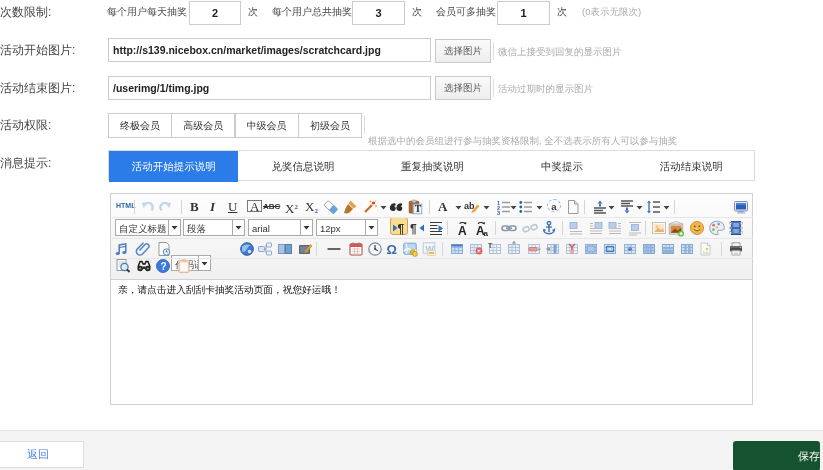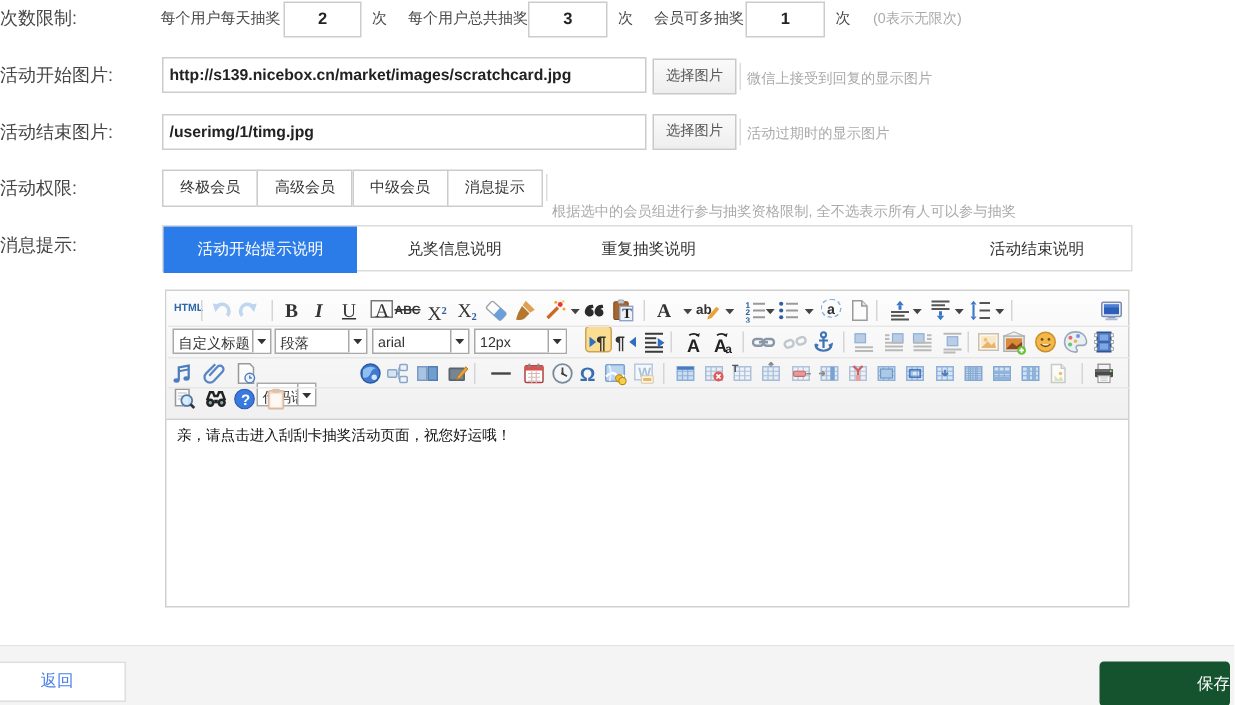--- a/index.html
+++ b/index.html
@@ -54,29 +54,30 @@
 
 <span class="txtinp" style="left:108px;top:76px;width:323px;height:24px">/userimg/1/timg.jpg</span>
 <span class="btn" style="left:435px;top:76px">选择图片</span>
 <i class="vline" style="left:493px;top:79px;height:18px"></i>
 <span class="hint" style="left:498px;top:83px">活动过期时的显示图片</span>
 
 <span style="left:108px;top:113px;width:255px;height:25px">
     <span class="mem" style="left:0.0px">终极会员</span>
     <span class="mem" style="left:126.5px">中级会员</span>
     <span class="mem" style="left:63.2px">高级会员</span>
-    <span class="mem" style="left:189.8px">消息提示</span>
+    <span class="mem" style="left:189.8px">初级会员</span>
   </span>
 <i class="vline" style="left:364px;top:116px;height:18px"></i>
 <span class="hint" style="left:368px;top:135px">根据选中的会员组进行参与抽奖资格限制, 全不选表示所有人可以参与抽奖</span>
 
 <span style="left:108px;top:150px;width:647px;height:31px;border:1px solid #dcdcdc;">
     <span class="tab" style="left:129.4px;width:129.4px">兑奖信息说明</span>
     <span class="tab on" style="left:0.0px;width:129.4px">活动开始提示说明</span>
     <span class="tab" style="left:258.8px;width:129.4px">重复抽奖说明</span>
+    <span class="tab" style="left:388.2px;width:129.4px">中奖提示</span>
     <span class="tab" style="left:517.6px;width:129.4px">活动结束说明</span>
   </span>
 
 <span style="left:110px;top:193px;width:643px;height:212px;border:1px solid #d0d0d0;background:#fff">
   <span style="left:0;top:0;width:641px;height:86px;background:linear-gradient(#fdfdfd,#f0f0f0);border-bottom:1px solid #d0d0d0;">
 <span class="tt" style="left:5px;top:7.5px;font-size:7px;font-weight:bold;color:#2c68a8;letter-spacing:0;">HTML</span>
 <i class="tsep" style="left:22.7px;top:5.5px;height:14px"></i>
 <svg class="ic" style="left:28.5px;top:4.5px" width="16" height="16" viewBox="0 0 16 16">
         <path d="M11.5 11.5 A4.4 4.4 0 1 0 4.6 5.4" fill="none" stroke="#c0d6ee" stroke-width="2.4"></path>
         <polygon points="1.8,3.4 7.6,4.2 3.6,9.0" fill="#c0d6ee"></polygon>

